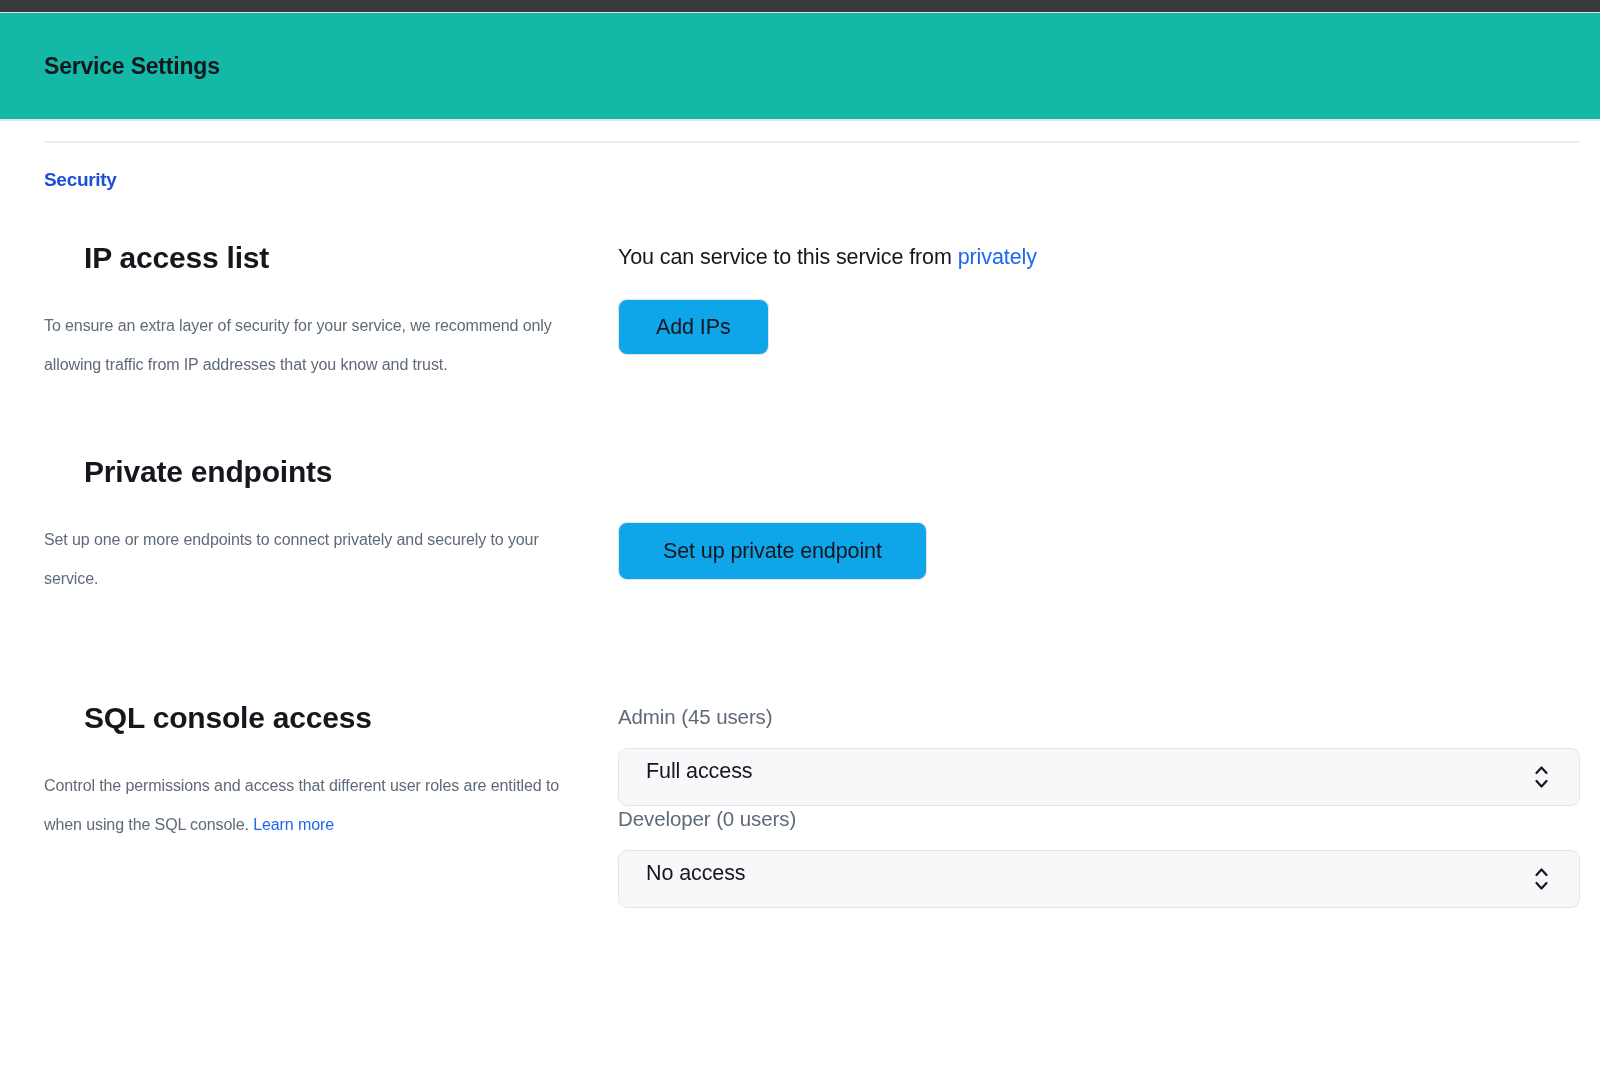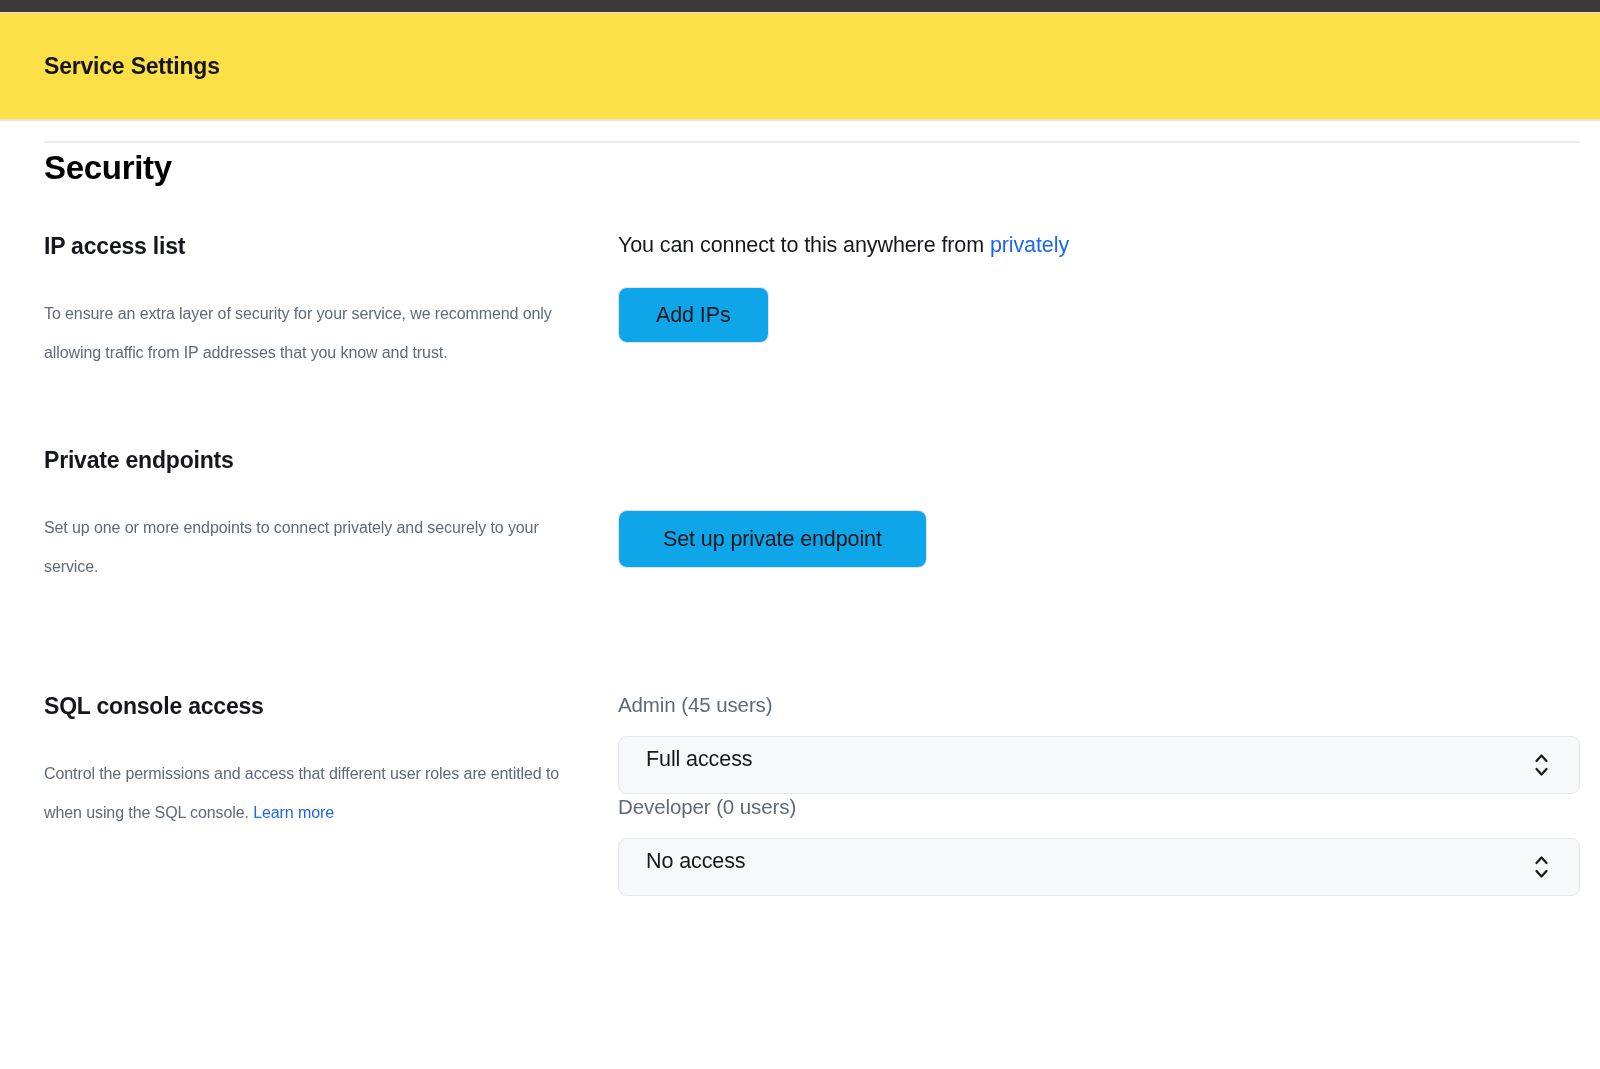--- a/index.html
+++ b/index.html
@@ -14,67 +14,68 @@
     height: 13px;
     background: #3a3a3b;
     border-bottom: 1px solid #dfe3e6;
   }
   .app-header {
     height: 108px;
     display: flex;
     align-items: center;
     padding-left: 44px;
     border-bottom: 2px solid #e5e5e5;
-    background: #fde047;
+    background: #14b8a6;
   }
   .app-header h1 {
     font-size: 23px;
     font-weight: 700;
     letter-spacing: -0.2px;
     color: #15171c;
   }
   main {
     padding: 0 20px 0 44px;
   }
   .content-divider {
     border: none;
     height: 2px;
     background: #ececec;
     margin-top: 20px;
   }
   .section-title {
-    margin-top: 8px;
-    font-size: 33px;
+    margin-top: 20px;
+    font-size: 19px;
     font-weight: 700;
     letter-spacing: -0.3px;
-    color: #000000;
+    color: #1d4ed8;
     line-height: 33px;
   }
   .row {
     display: flex;
     align-items: flex-start;
   }
   .row .left {
     width: 574px;
     flex: 0 0 574px;
     padding-right: 44px;
   }
   .row .right {
     flex: 1 1 auto;
     min-width: 0;
   }
   .row-ip { margin-top: 48px; }
   .row-pe { margin-top: 74px; justify-content: space-between; }
   .row-sql { margin-top: 106px; }
   h3.row-heading {
-    font-size: 23px;
+    font-size: 30px;
     font-weight: 700;
     letter-spacing: -0.2px;
     color: #15171c;
     line-height: 28px;
+    margin-left: 40px;
   }
   p.row-desc {
     margin-top: 34px;
     font-size: 16px;
     line-height: 39px;
     color: #5f6a78;
     letter-spacing: -0.1px;
   }
   a.inline-link {
     color: #1d66f2;
@@ -149,21 +150,21 @@
   <hr class="content-divider">
 
   <h2 class="section-title">Security</h2>
 
   <section class="row row-ip">
     <div class="left">
       <h3 class="row-heading">IP access list</h3>
       <p class="row-desc">To ensure an extra layer of security for your service, we recommend only allowing traffic from IP addresses that you know and trust.</p>
     </div>
     <div class="right">
-      <p class="connect-line"><span>You can connect to this anywhere from </span><a class="inline-link">privately</a></p>
+      <p class="connect-line"><span>You can service to this service from </span><a class="inline-link">privately</a></p>
       <button class="btn btn-add-ips">Add IPs</button>
     </div>
   </section>
 
   <section class="row row-pe">
     <div class="left">
       <h3 class="row-heading">Private endpoints</h3>
       <p class="row-desc">Set up one or more endpoints to connect privately and securely to your service.</p>
     </div>
     <div class="right">

